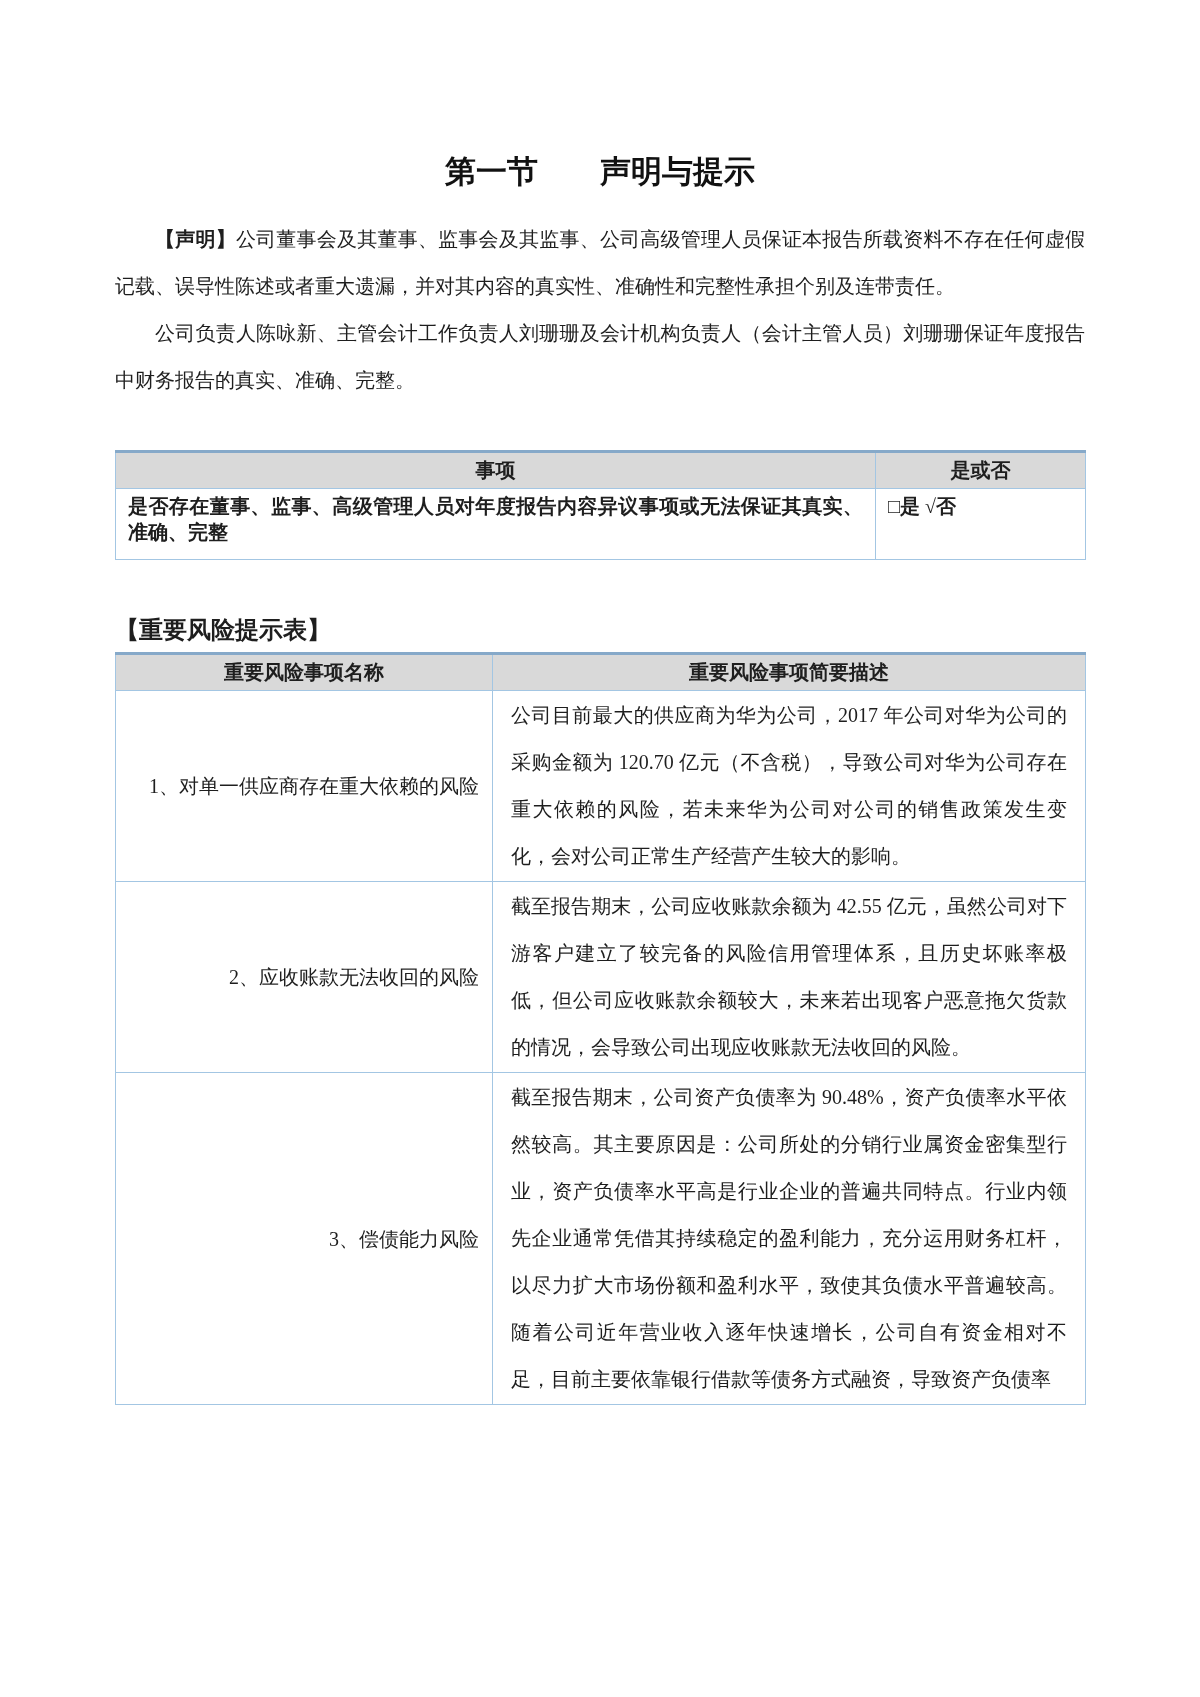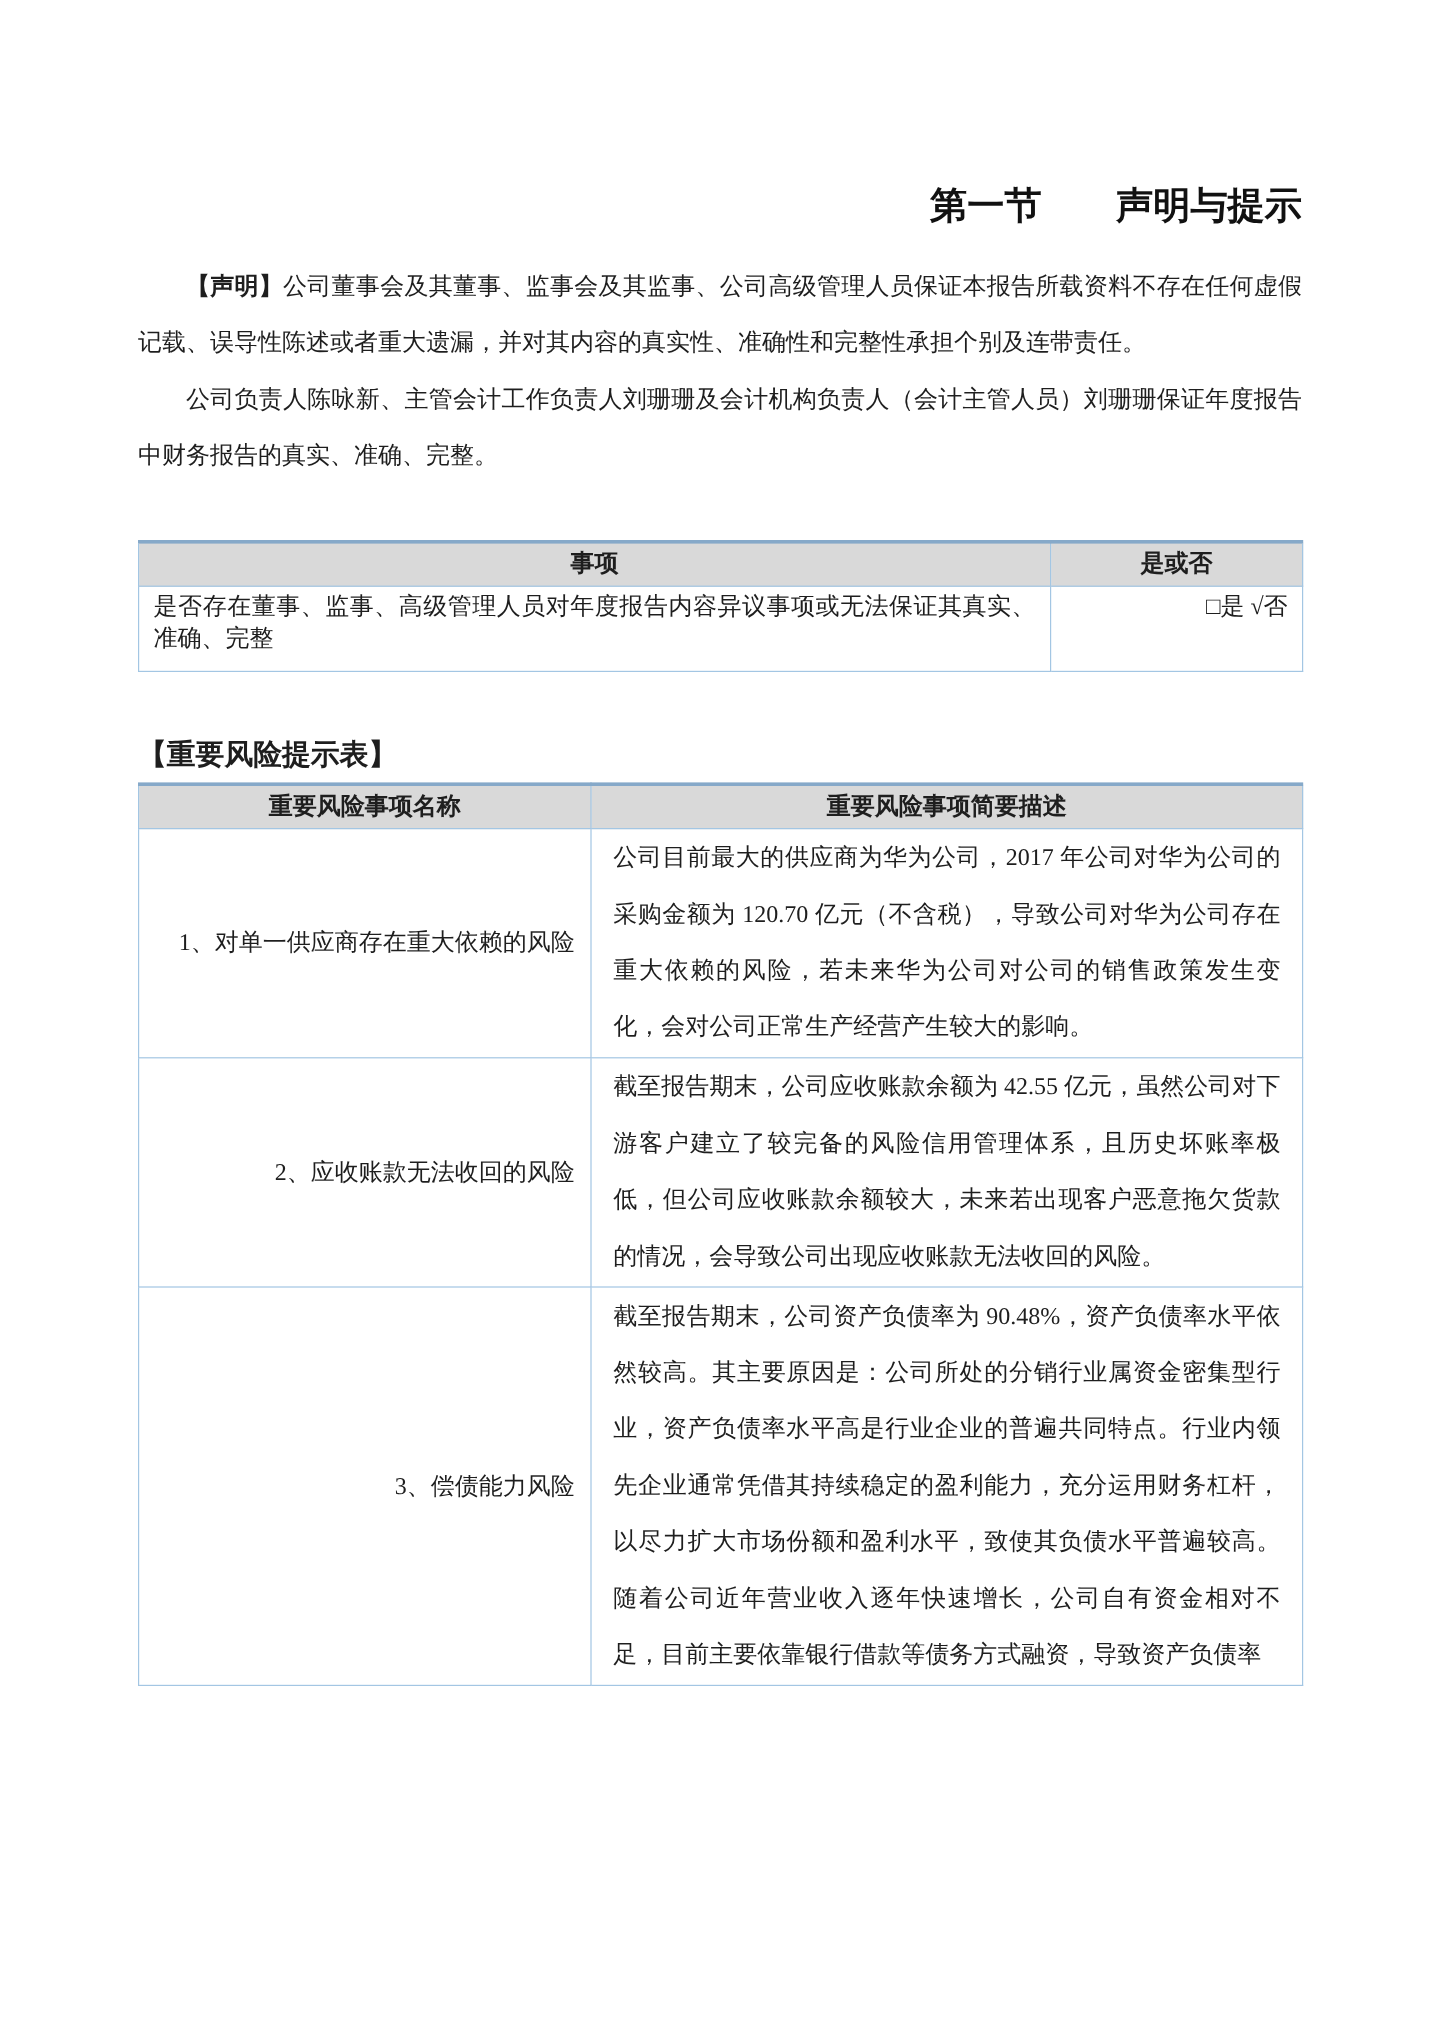--- a/index.html
+++ b/index.html
@@ -7,21 +7,21 @@
   body {
     width: 1200px; height: 1697px;
     overflow: hidden;
     font-family: "Liberation Serif", "DejaVu Serif", serif;
     color: #1e1e1e;
   }
   .page { width: 1200px; height: 1697px; padding: 150px 115px 0 115px; background: #fff; }
 
   .doc-title {
     font-family: Liberation Sans, sans-serif;
-    font-size: 31px; font-weight: bold; text-align: right;
+    font-size: 31px; font-weight: bold; text-align: center;
     line-height: 44px; margin-bottom: 22px; color: #111;
     white-space: pre;
   }
 
   .para {
     font-size: 20px; line-height: 47px;
     text-align: justify; text-indent: 2em;
   }
   .para b { font-weight: bold; }
 
@@ -31,22 +31,22 @@
     border: 1.5px solid #a3c6e3;
     border-top: 3px solid #86a9c9;
   }
   table.tbl th, table.tbl td { border: 1.5px solid #a3c6e3; }
   table.tbl th {
     background: #d9d9d9; font-weight: bold; text-align: center;
     padding: 4px 8px; line-height: 27px;
   }
 
   table.tbl1 { margin-top: 46px; }
-  table.tbl1 td { padding: 4px 12px; line-height: 26px; vertical-align: top; text-align: justify; }
-  table.tbl1 td.ans { text-align: right; }
+  table.tbl1 td { padding: 4px 12px; line-height: 26px; vertical-align: top; text-align: justify; font-weight: bold; }
+  table.tbl1 td.ans { text-align: left; }
   table.tbl1 tr.tall td { padding-bottom: 14px; }
   .col-item { width: 760px; } .col-ans { width: 210px; }
 
   .risk-heading {
     font-size: 24px; font-weight: bold; line-height: 28px;
     margin-top: 58px; margin-bottom: 6px;
     font-family: Liberation Mono, monospace;
   }
 
   table.tbl2 td.name {

